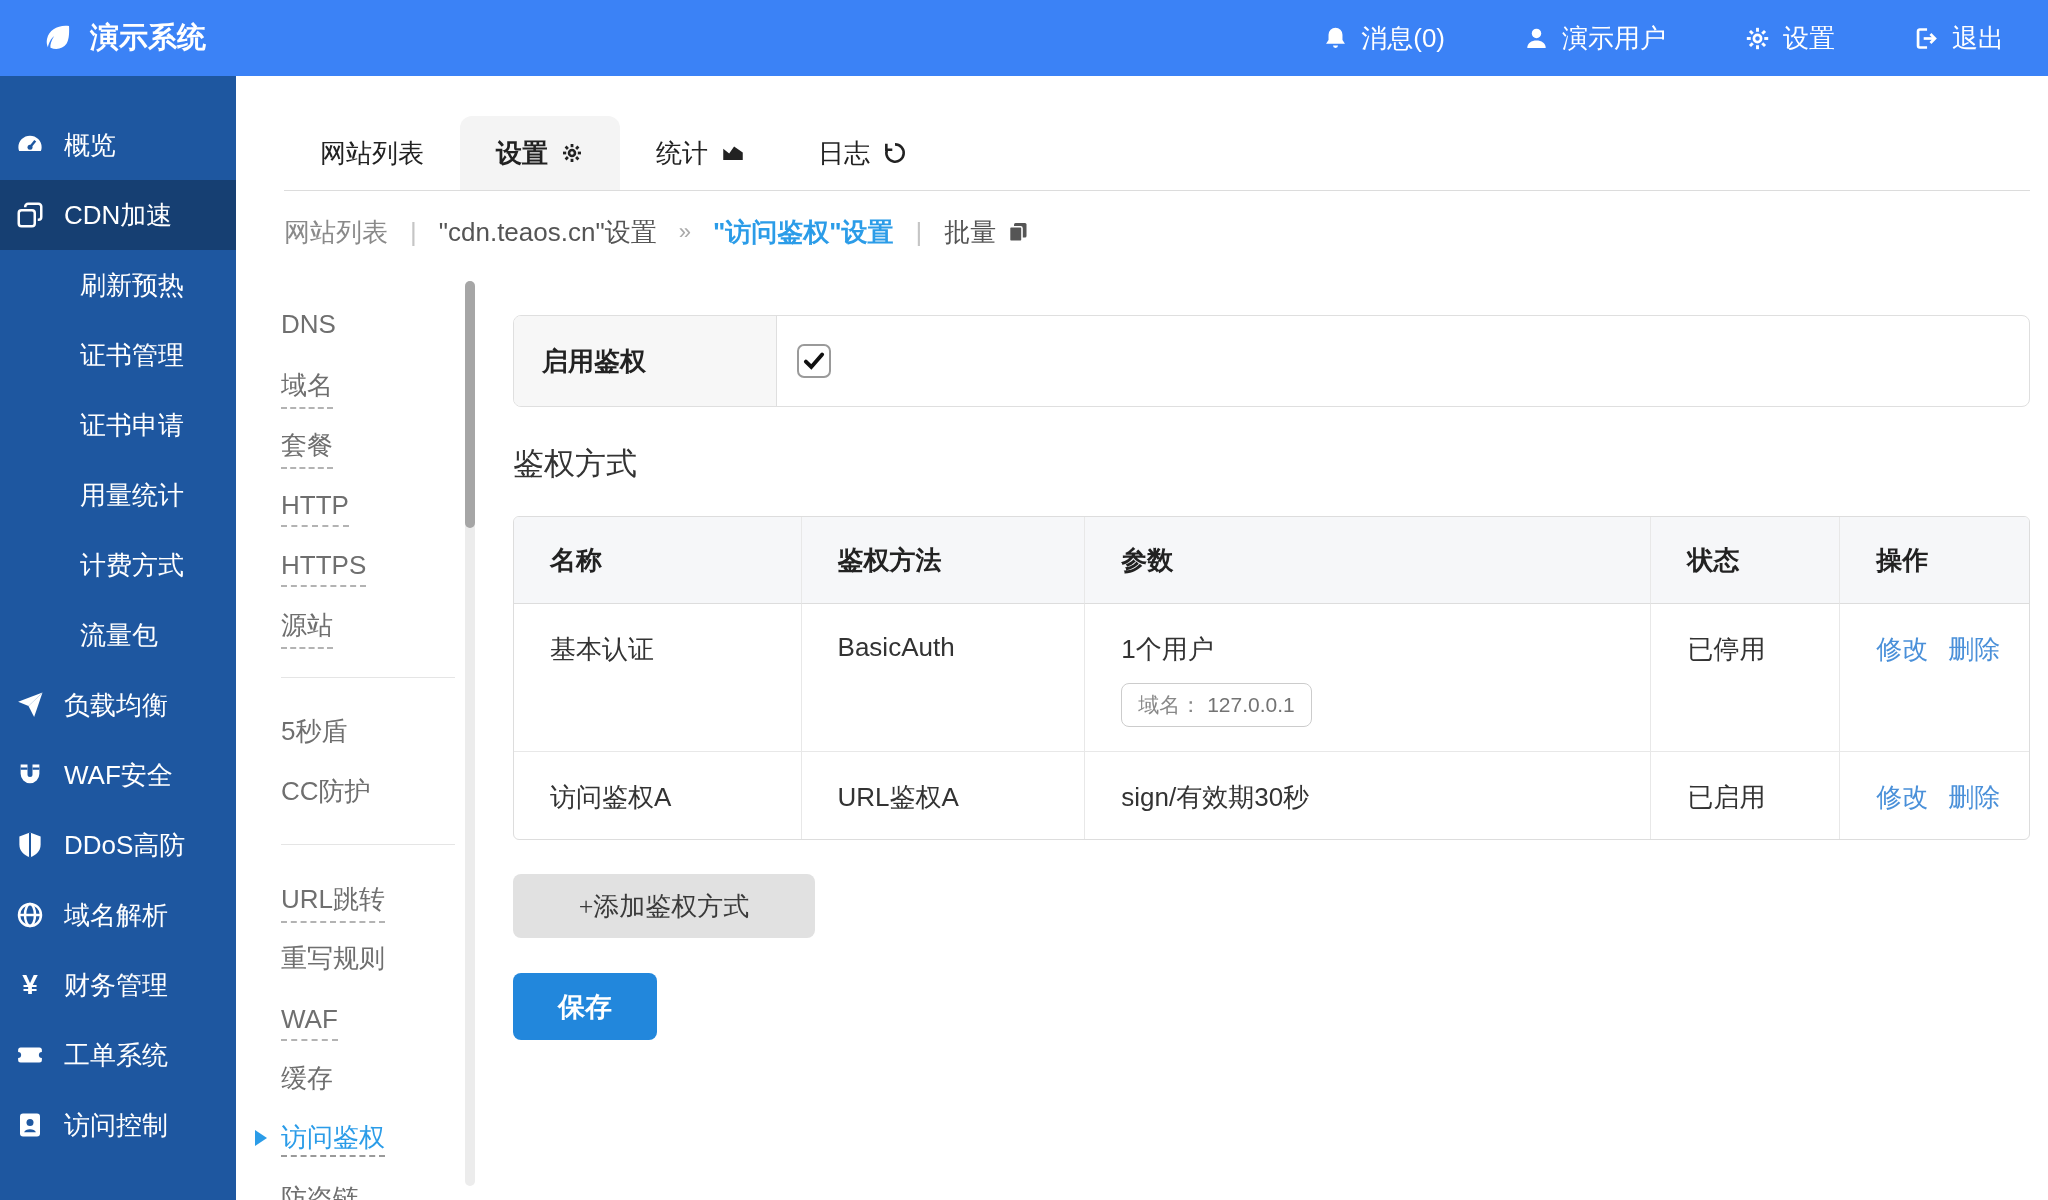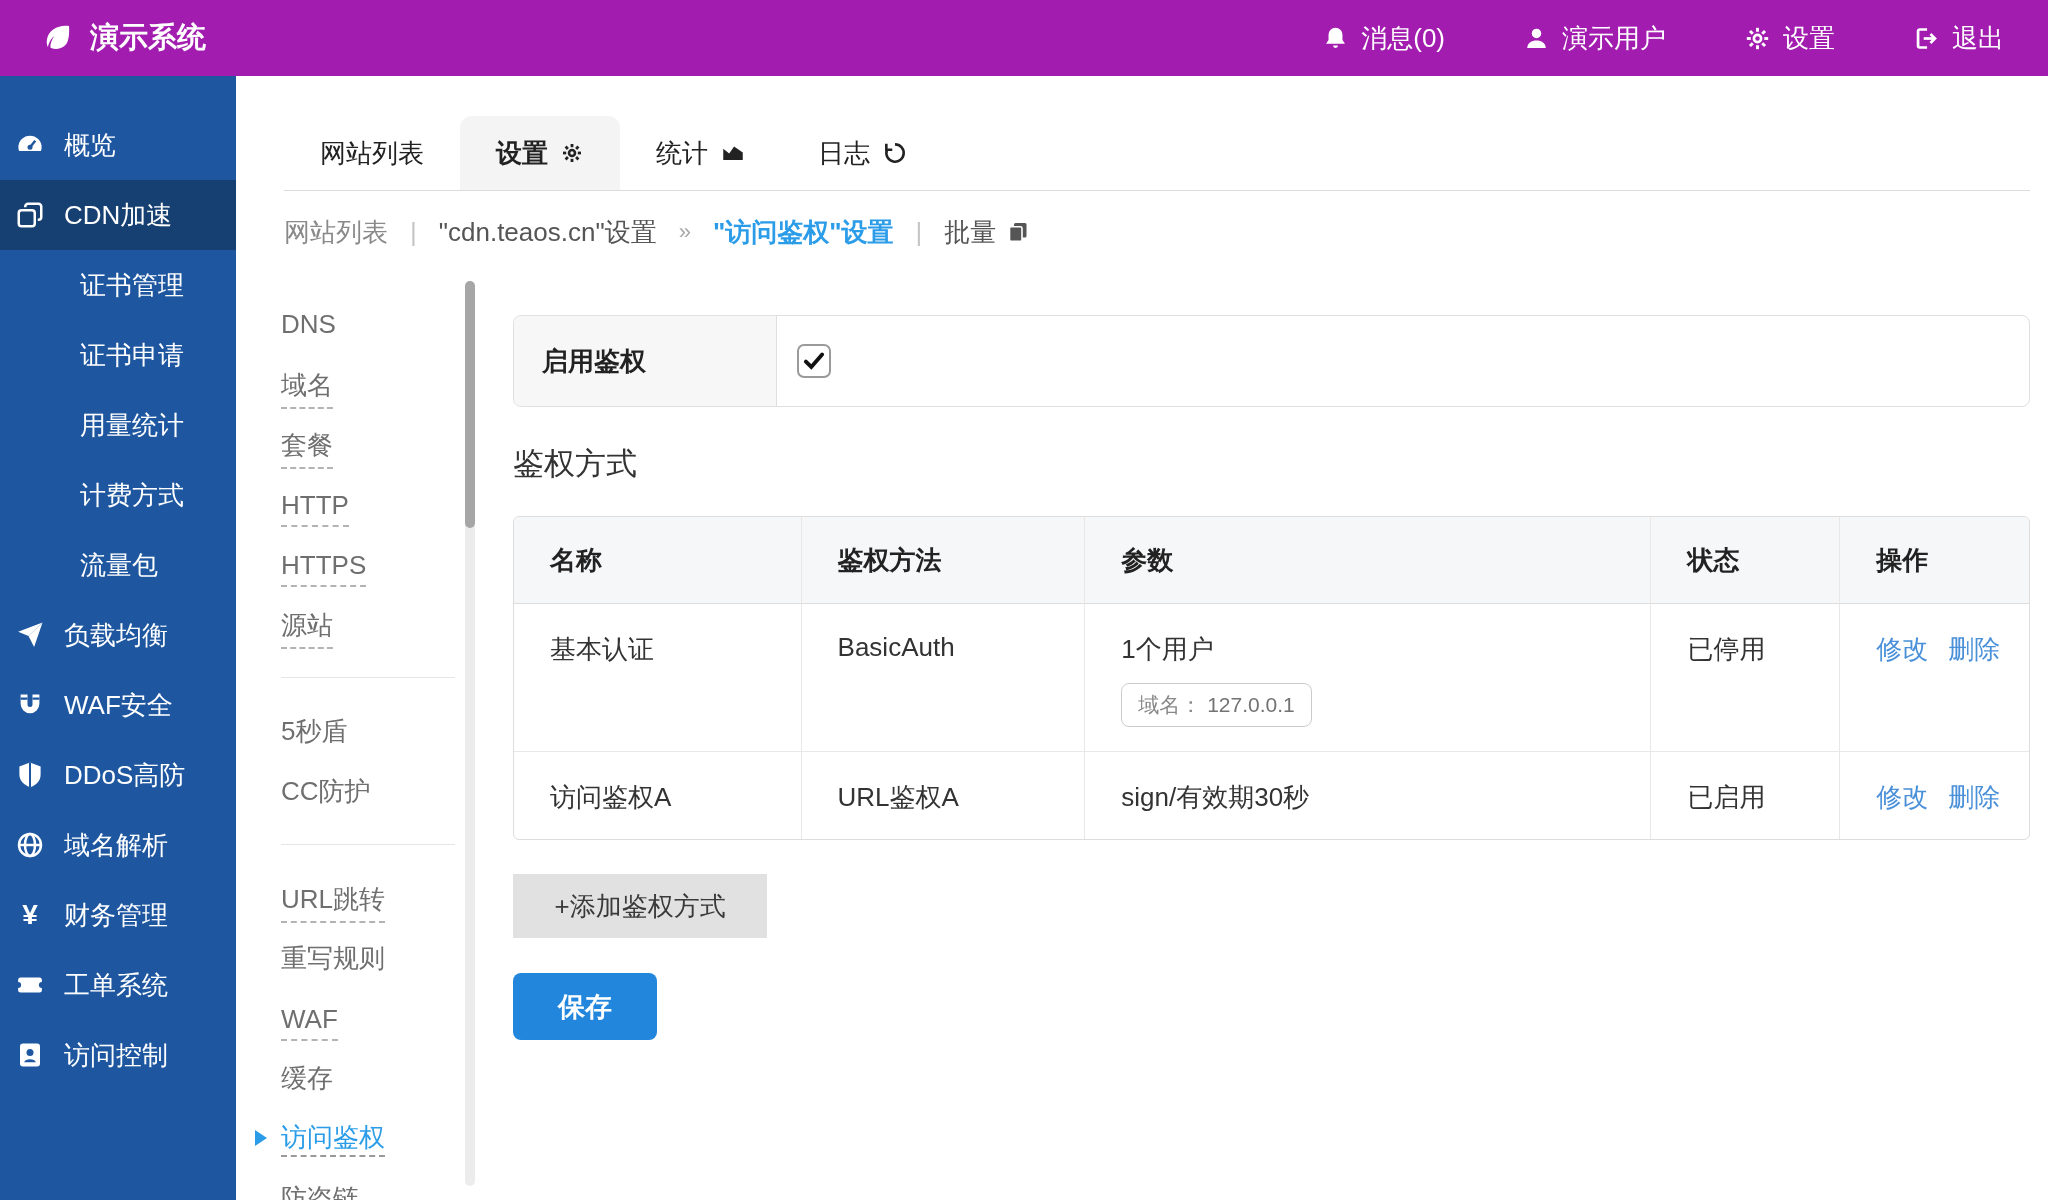--- a/index.html
+++ b/index.html
@@ -1,20 +1,20 @@
 <!DOCTYPE html>
 <html><head>
 <meta charset="utf-8">
 <style>
   * { margin:0; padding:0; box-sizing:border-box; }
   html,body { width:2048px; height:1200px; overflow:hidden; }
   body { font-family:"Liberation Sans","DejaVu Sans",sans-serif; background:#fff; color:#333; }
 
   
-  .topbar { height:76px; background:#a21caf; display:flex; align-items:center; justify-content:space-between; padding:0 44px 0 40px; }
+  .topbar { height:76px; background:#3b82f6; display:flex; align-items:center; justify-content:space-between; padding:0 44px 0 40px; }
   .brand { display:flex; align-items:center; gap:16px; color:#fff; font-size:29px; font-weight:600; }
   .topbar-right { display:flex; align-items:center; gap:78px; }
   .topbar-item { display:flex; align-items:center; gap:12px; color:#fff; font-size:26px; cursor:pointer; }
   .icon { display:inline-flex; align-items:center; justify-content:center; }
 
   
   .layout { display:flex; height:1124px; }
 
   
   .sidebar { width:236px; background:#1e57a0; padding-top:34px; flex-shrink:0; }
@@ -69,21 +69,21 @@
   table.auth th { background:#f6f7f9; font-size:26px; font-weight:bold; color:#222; text-align:left; height:87px; padding:0 14px 0 36px; border-bottom:1px solid #ddd; }
   table.auth th + th, table.auth td + td { border-left:1px solid #e8e8e8; }
   table.auth td { font-size:26px; color:#333; vertical-align:top; padding:28px 0 24px 36px; }
   table.auth tr.r1 td { border-bottom:1px solid #e8e8e8; }
   .col-name { width:287px; } .col-method { width:284px; } .col-params { width:567px; } .col-status { width:189px; } .col-actions { width:190px; }
   .st-red { color:#f03b3b; } .st-green { color:#2dc653; }
   .param-tag { display:inline-block; margin-top:16px; border:1px solid #ccc; border-radius:8px; padding:7px 16px; font-size:21px; color:#888; }
   .param-tag b { font-weight:normal; color:#737373;margin-top:28px; }
   .act-link { color:#4a90d9; cursor:pointer; margin-right:20px; }
 
-  .add-btn { margin-top:34px; width:254px; height:64px; background:#e1e1e1; border:none; border-radius:0; font-size:26px; color:#3a3a3a; cursor:pointer; font-family:Liberation Mono, monospace; }
+  .add-btn { margin-top:34px; width:302px; height:64px; background:#e1e1e1; border:none; border-radius:8px; font-size:26px; color:#3a3a3a; cursor:pointer; font-family:Liberation Serif, serif; }
   .save-btn { margin-top:35px; width:144px; height:67px; background:#2287dc; border:none; border-radius:8px; font-size:27px; font-weight:bold; color:#fff; cursor:pointer; font-family:inherit; }
 </style>
 </head>
 <body>
 
 <div class="topbar">
   <div class="brand">
     <span class="icon">
       <svg width="34" height="34" viewBox="0 0 24 24">
           <path d="M20.5 3.5c-7.5-1-14 2.5-15.5 9-.8 3.4.6 6 .6 6s.7-4.9 4.4-7.9c-2 3-3 6.3-2.6 8.2 4.2 1.8 8.8.8 11.3-2.7 2.6-3.7 1.8-12.6 1.8-12.6z" fill="#fff"></path>
@@ -155,20 +155,23 @@
       <span>概览</span>
     </div>
     <div class="side-item active">
       <span class="icon">
         <svg width="30" height="30" viewBox="0 0 24 24" fill="none" stroke="#fff" stroke-width="2">
             <path d="M8.2 5.8V5.2A2.2 2.2 0 0 1 10.4 3h8.4A2.2 2.2 0 0 1 21 5.2v8.4a2.2 2.2 0 0 1-2.2 2.2h-.6"></path>
             <rect x="3" y="8.2" width="12.8" height="12.8" rx="2.2"></rect>
           </svg>
       </span>
       <span>CDN加速</span>
+    </div>
+    <div class="side-item side-sub">
+      <span>刷新预热</span>
     </div>
     <div class="side-item side-sub">
       <span>证书管理</span>
     </div>
     <div class="side-item side-sub">
       <span>证书申请</span>
     </div>
     <div class="side-item side-sub">
       <span>用量统计</span>
     </div>

